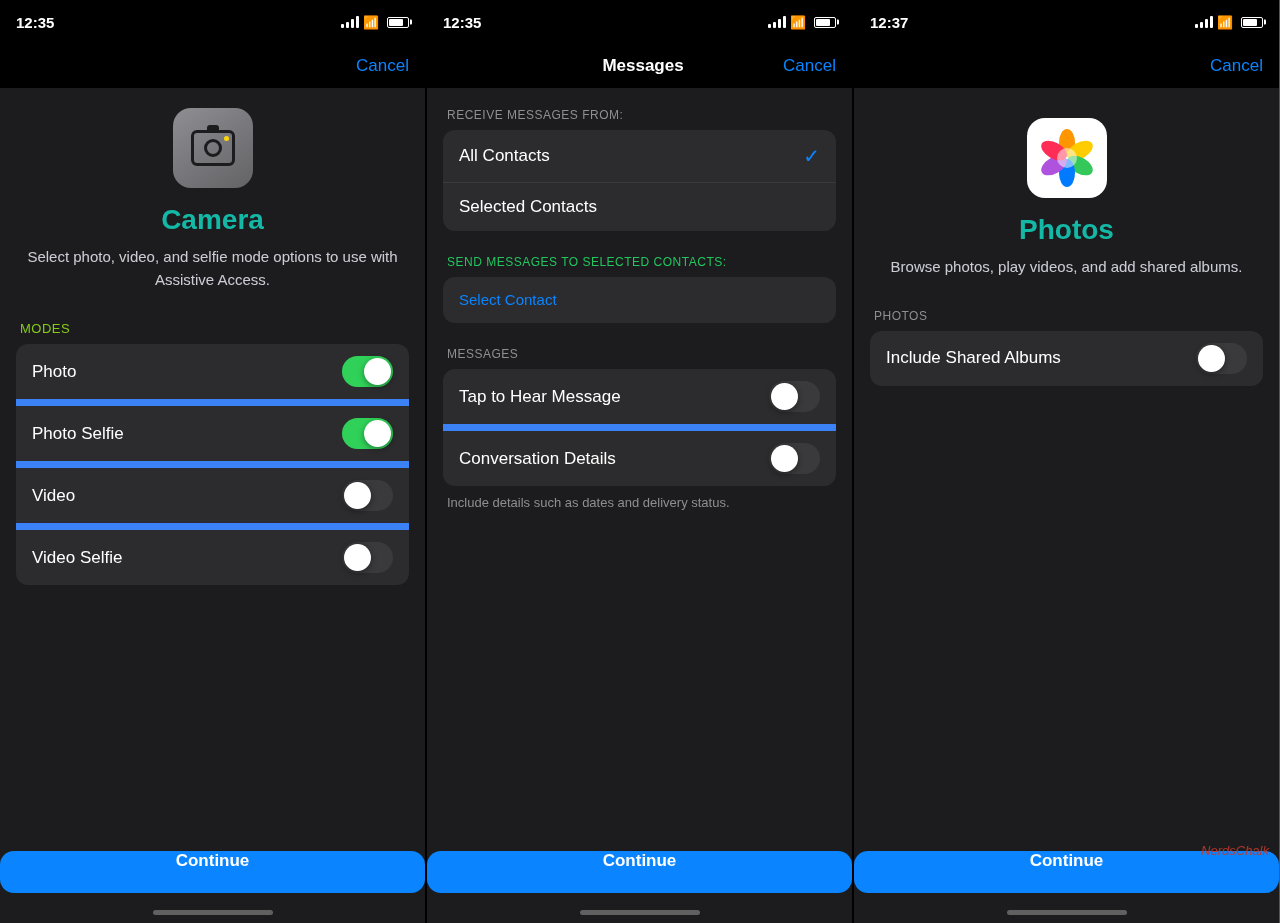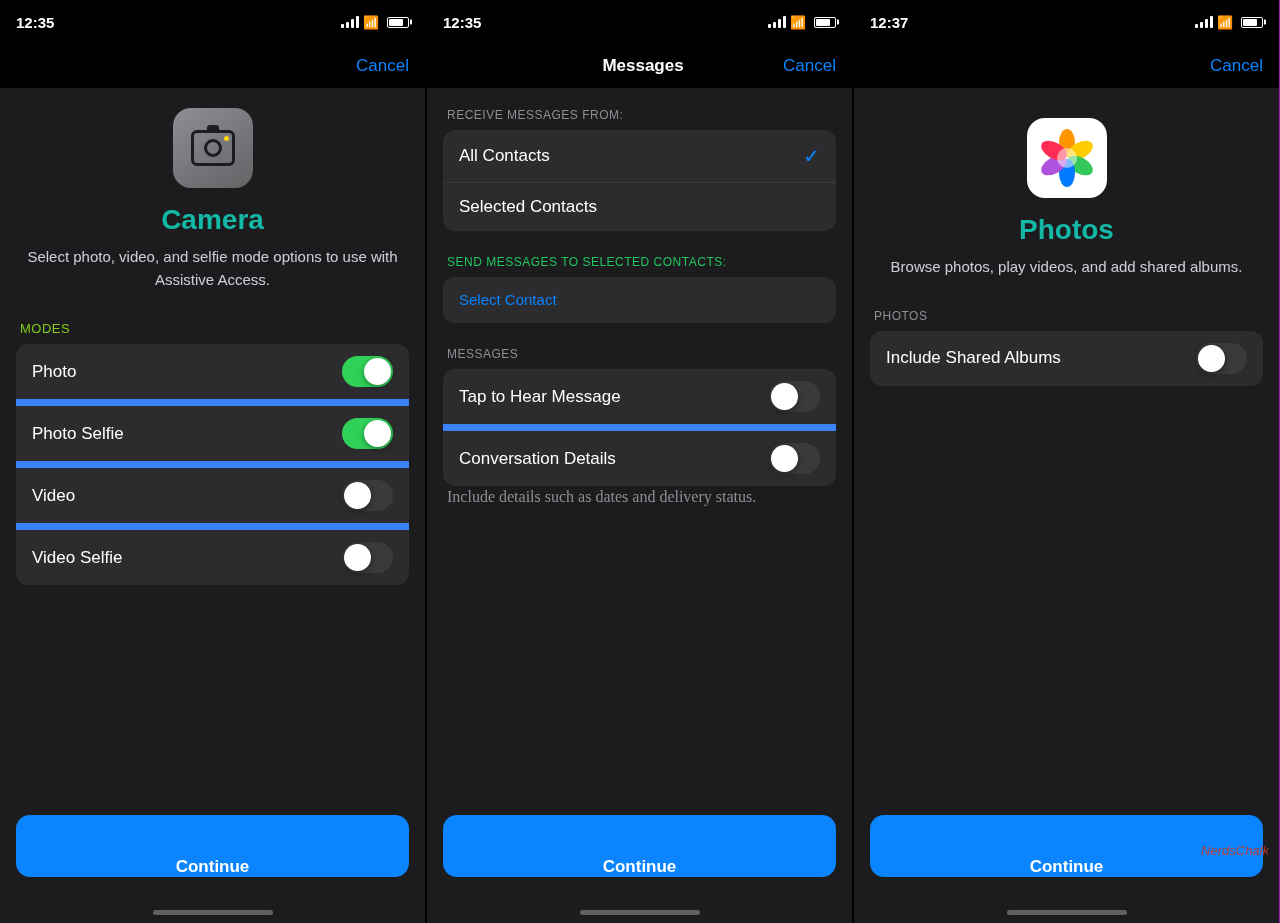--- a/index.html
+++ b/index.html
@@ -242,26 +242,25 @@
     }
     .toggle-switch.on .toggle-knob {
       left: 22px;
     }
     .toggle-switch.off .toggle-knob {
       left: 2px;
     }
 
     
     .continue-btn {
-      margin: 16px;
-      height: 62px;
+      height: 42px;
       background: #0a84ff;
       border-radius: 14px;
       display: flex;
-      align-items: flex-end;
+      align-items: flex-start;
       justify-content: center;
       cursor: pointer;
       flex-shrink: 0;
     }
     .continue-btn span {
       color: #fff;
       font-size: 17px;
       font-weight: 700;
     }
 
@@ -349,25 +348,24 @@
       margin-bottom: 8px;
       padding-left: 4px;
     }
     .messages-toggle-list {
       background: #2c2c2e;
       border-radius: 12px;
       overflow: hidden;
     }
     .footnote-text {
       color: #8e8e93;
-      font-size: 16px;
+      font-size: 13px;
       line-height: 1.4;
-      margin-top: 0;
+      margin-top: 8px;
       padding-left: 4px;
-      font-family: Liberation Serif, serif;
     }
 
     
     .photos-icon-wrap {
       display: flex;
       justify-content: center;
       margin-bottom: 16px;
       margin-top: 10px;
     }
     .photos-icon-bg {

